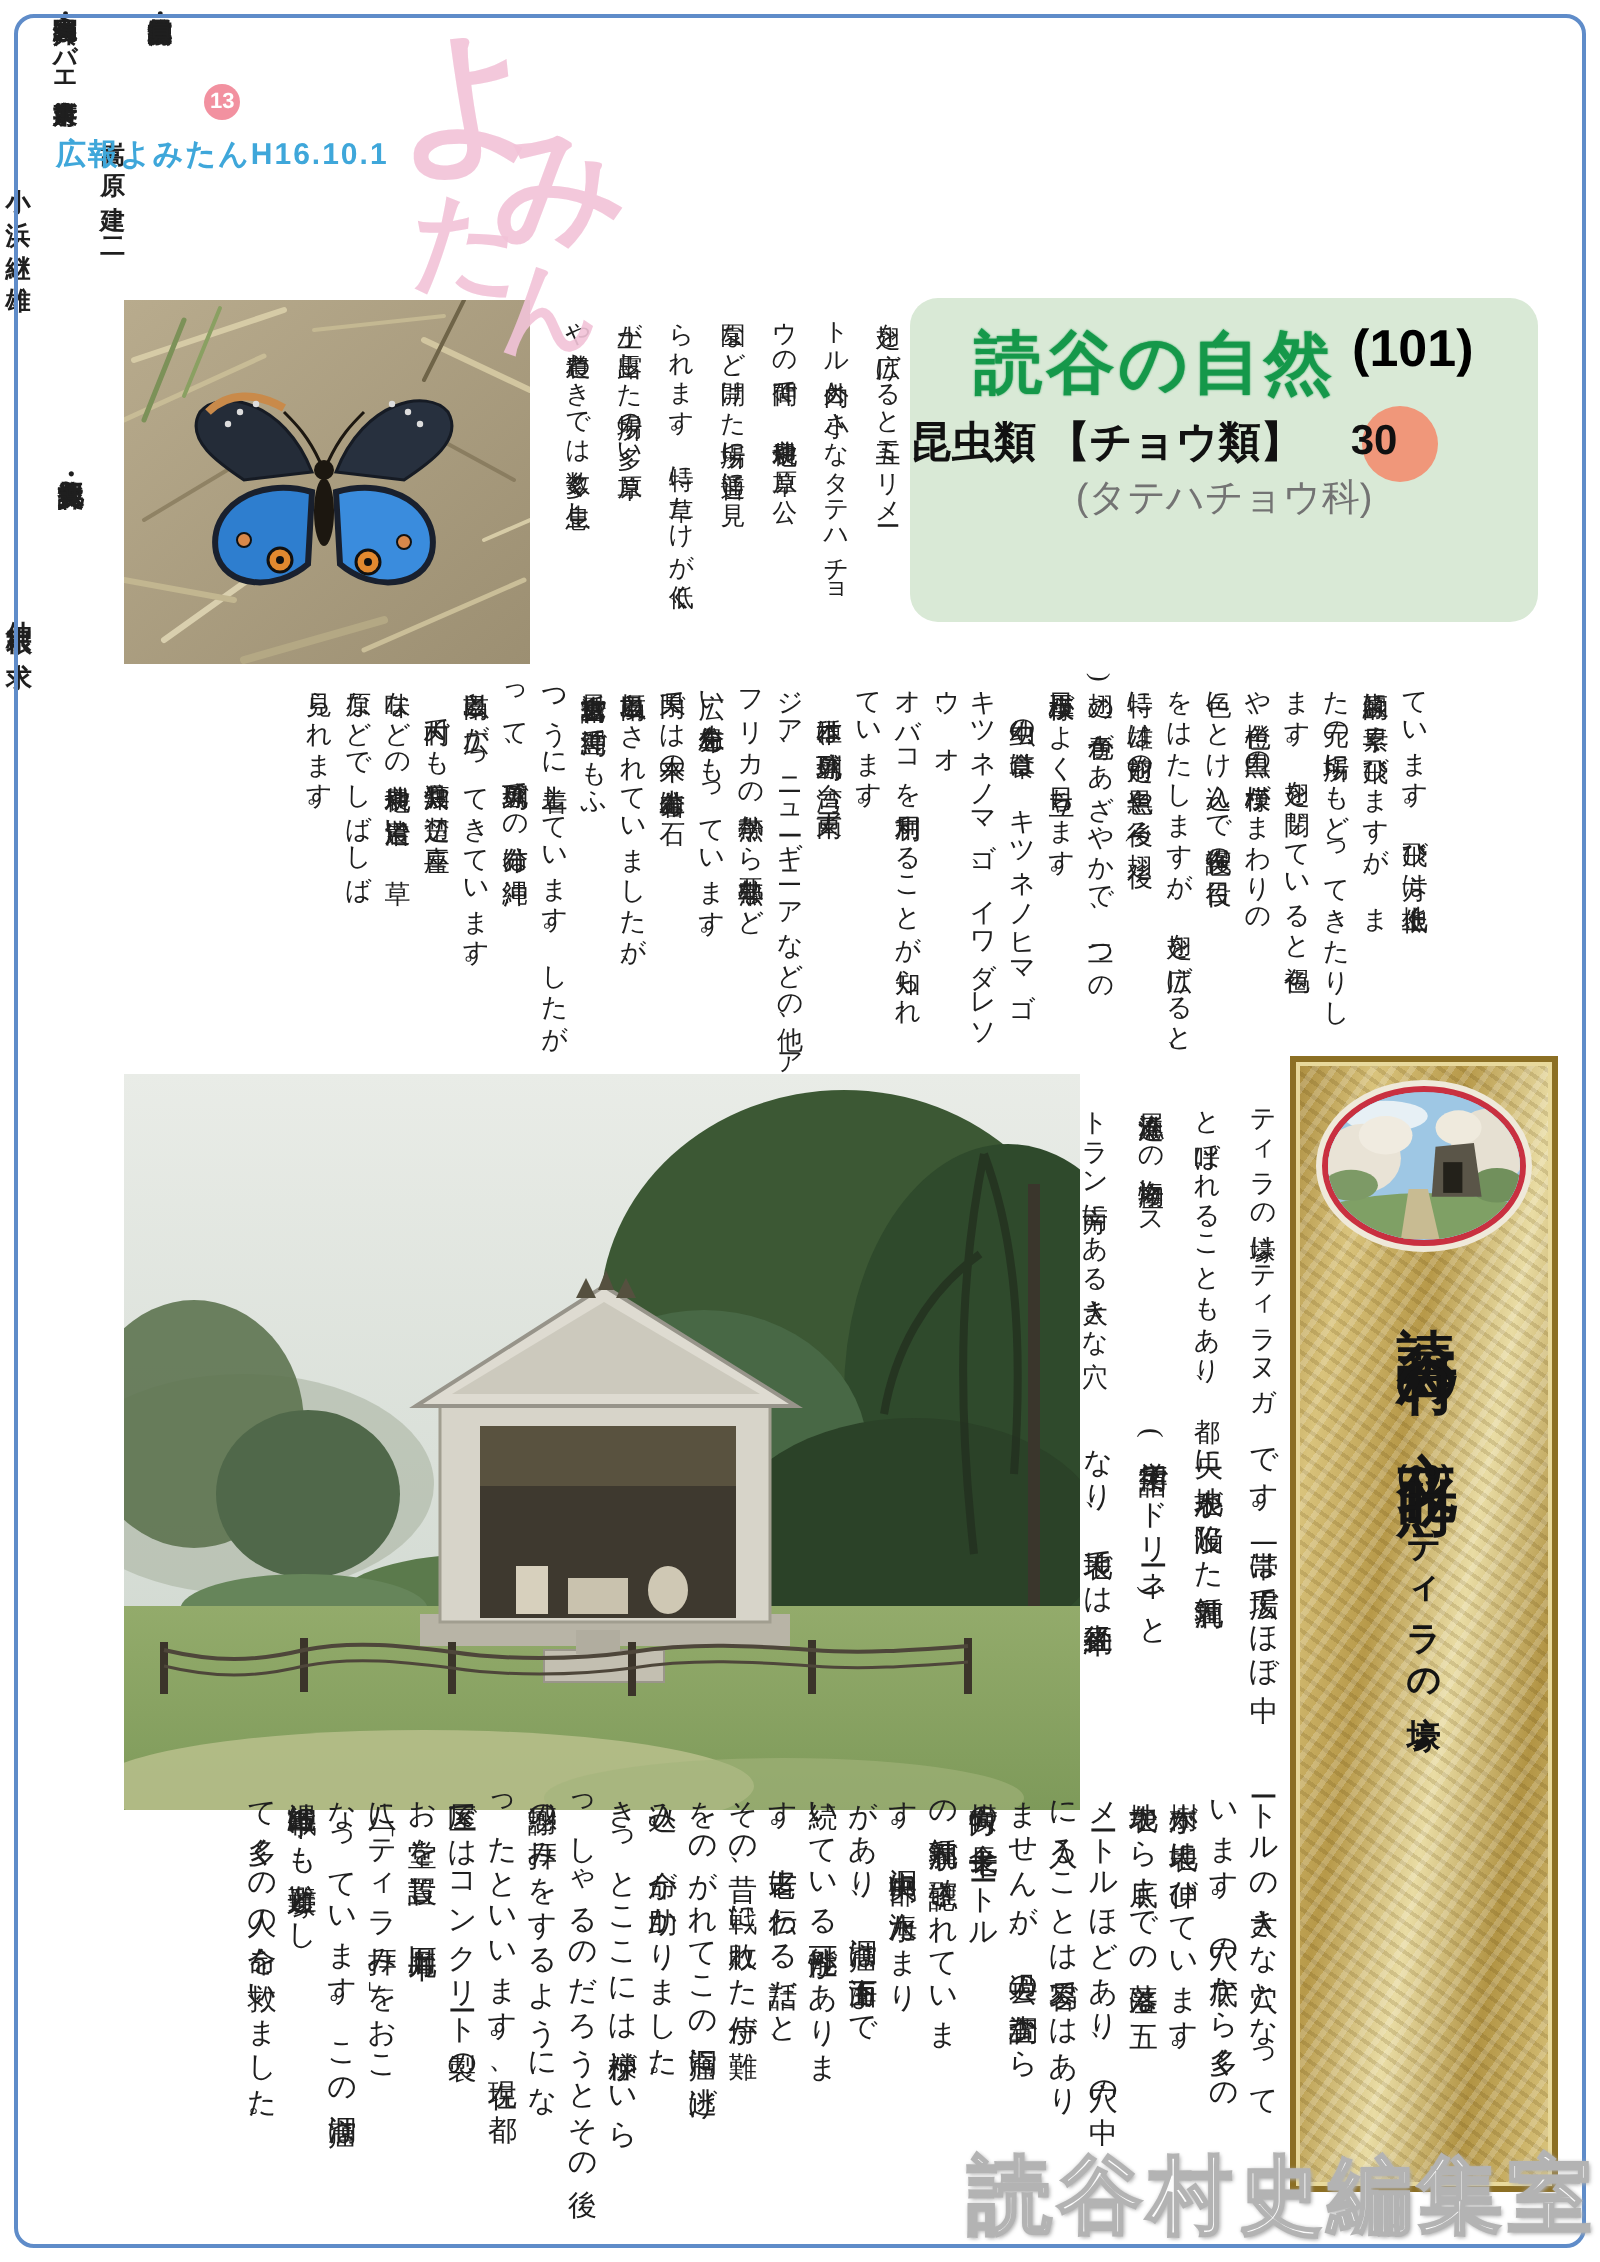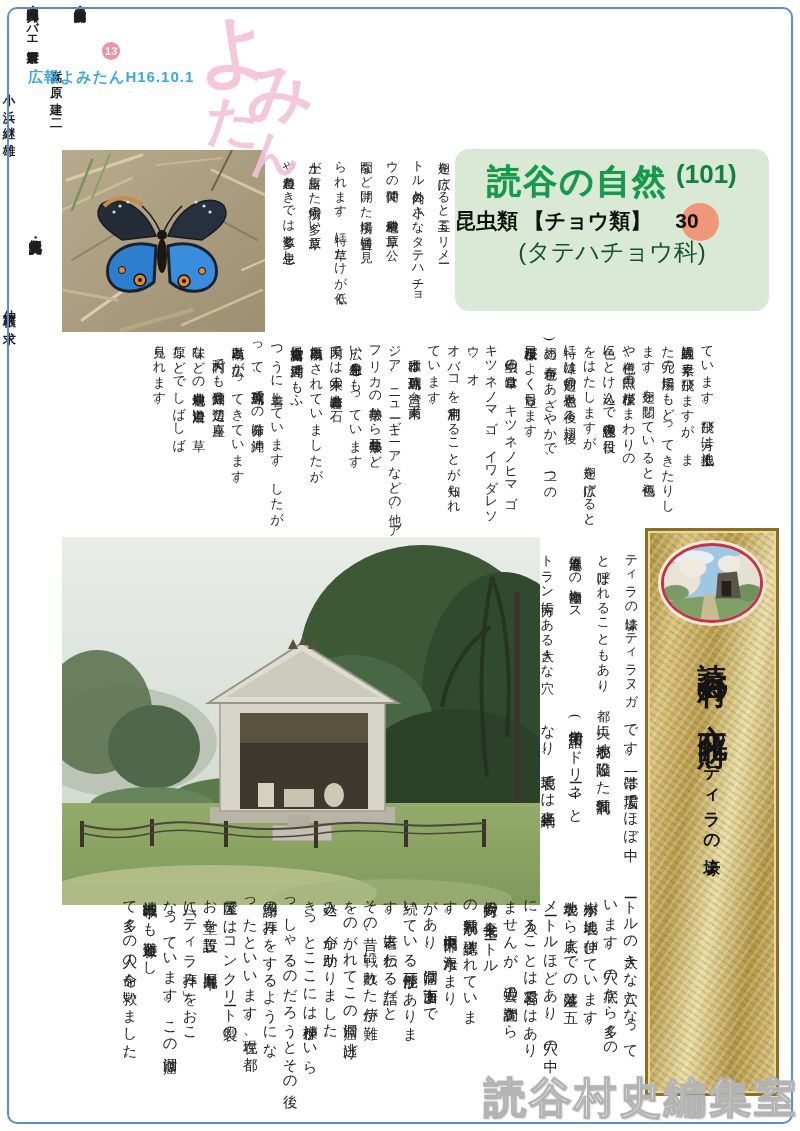--- a/index.html
+++ b/index.html
@@ -42,29 +42,29 @@
         font-family:"Liberation Sans","DejaVu Sans",sans-serif;}
   .credit.name1{margin-top:60px;font-size:12.5px;letter-spacing:2px;}
   .credit.name2{margin-top:84px;font-size:12.5px;letter-spacing:2px;}
 
   
   .nature-box{position:absolute;left:455px;top:149px;width:314px;height:162px;
         background:#d9e9d6;border-radius:14px;text-align:center;z-index:2;}
   .nb-row1{margin-top:10px;display:flex;justify-content:center;align-items:flex-start;gap:8px;}
   .nb-title{color:#15984a;font-size:34px;font-weight:bold;letter-spacing:2px;
         text-shadow:0 0 1px #15984a;}
-  .nb-num{color:#15803d;font-size:26px;font-weight:bold;}
+  .nb-num{color:#000000;font-size:26px;font-weight:bold;}
   .nb-row2{margin-top:2px;display:flex;justify-content:flex-start;align-items:center;gap:14px;
         font-size:21px;font-weight:bold;color:#111;}
   .badge-wrap{position:relative;display:inline-block;padding:2px 10px;}
   .badge-circle{position:absolute;right:-10px;top:-4px;width:38px;height:38px;border-radius:50%;
         background:#f0977a;z-index:0;}
   .badge-num{position:relative;z-index:1;}
   .nb-species{margin-top:4px;font-size:28px;font-weight:600;color:#111;letter-spacing:1px;}
-  .nb-family{margin-top:1px;font-size:24px;color:#14532d;}
+  .nb-family{margin-top:1px;font-size:19px;color:#737373;}
 
   
   .culture-a{left:538px;top:546px;width:102px;height:166px;}
   .culture-a .vcol{font-size:13px;letter-spacing:.6px;}
   .culture-b{left:538px;top:714px;width:102px;height:188px;}
   .culture-b .vcol{font-size:14.5px;letter-spacing:.8px;}
   .culture-bottom{left:120px;top:890px;width:520px;height:218px;}
   .culture-bottom .vcol{font-size:14.5px;letter-spacing:1px;}
   .culture-credits{left:74px;top:896px;width:44px;height:218px;display:flex;
         flex-direction:row-reverse;justify-content:space-between;}

